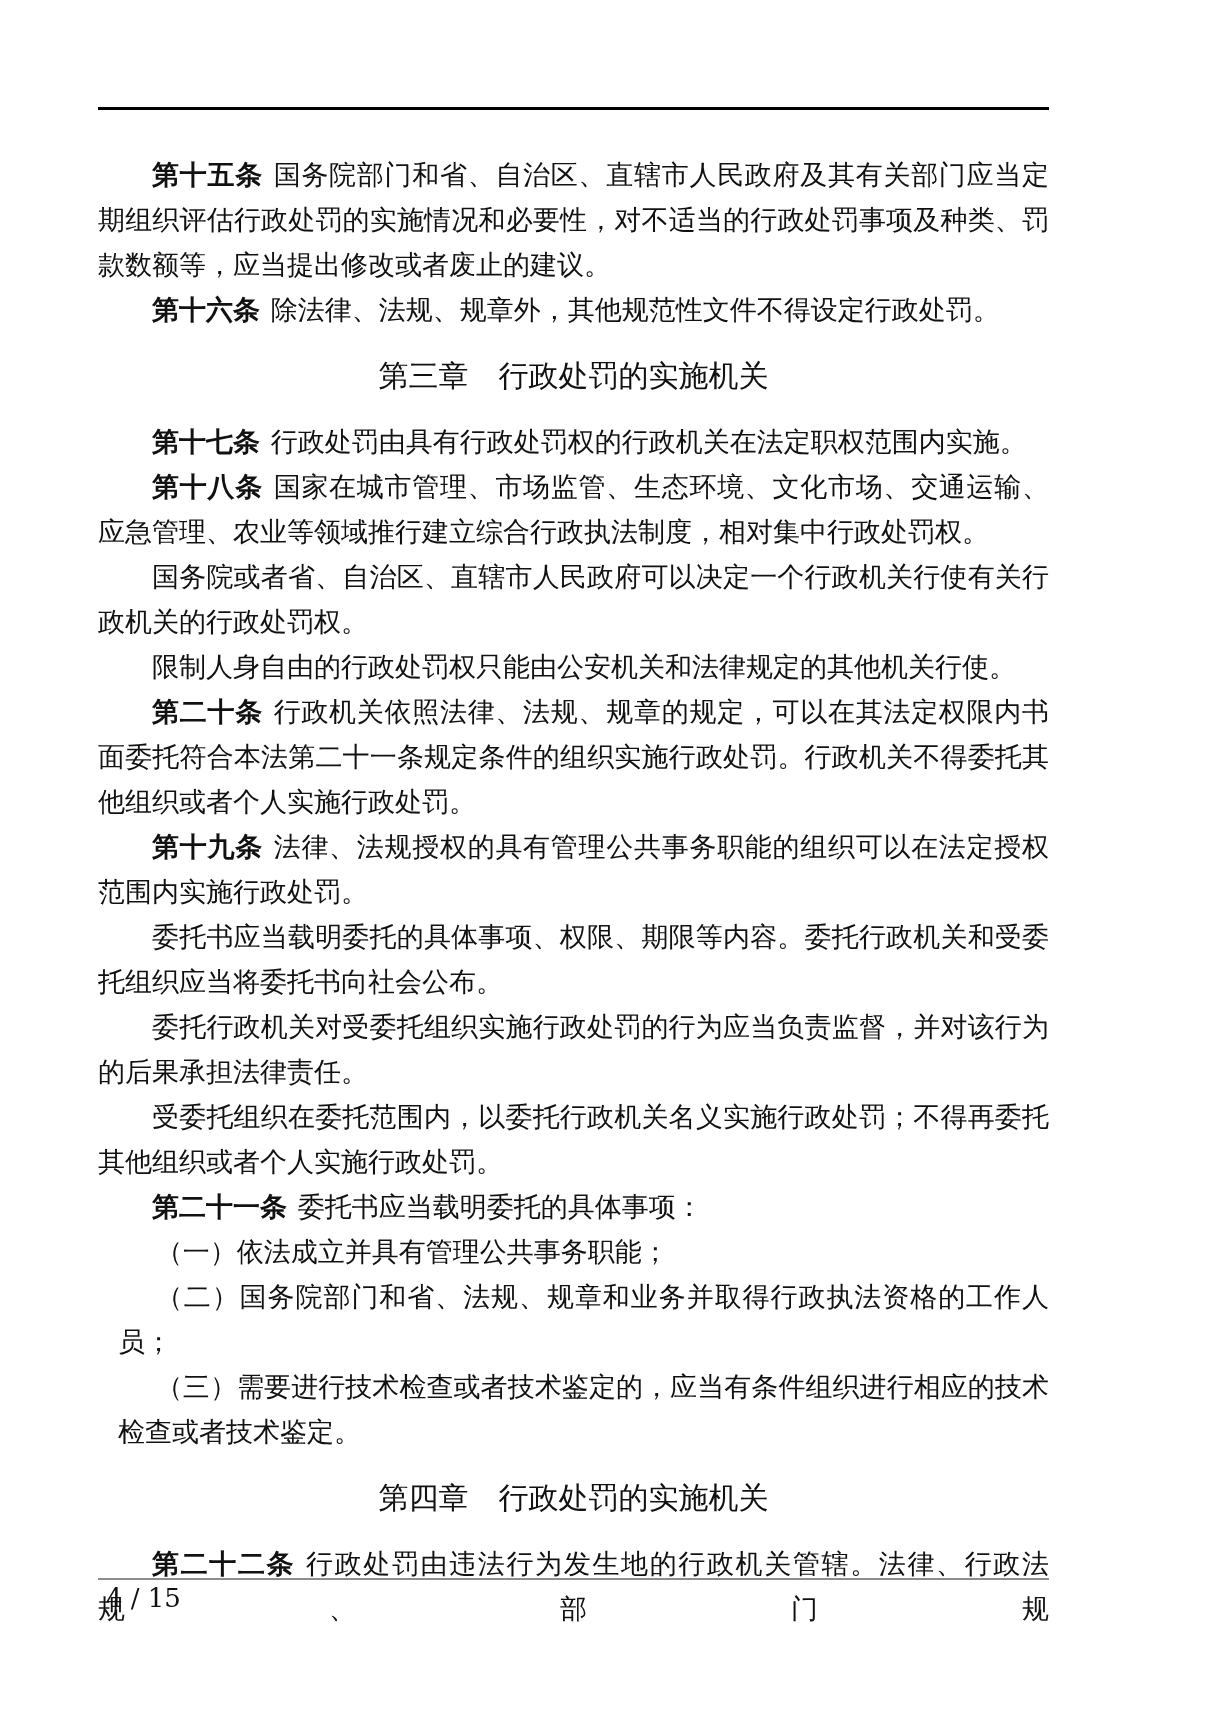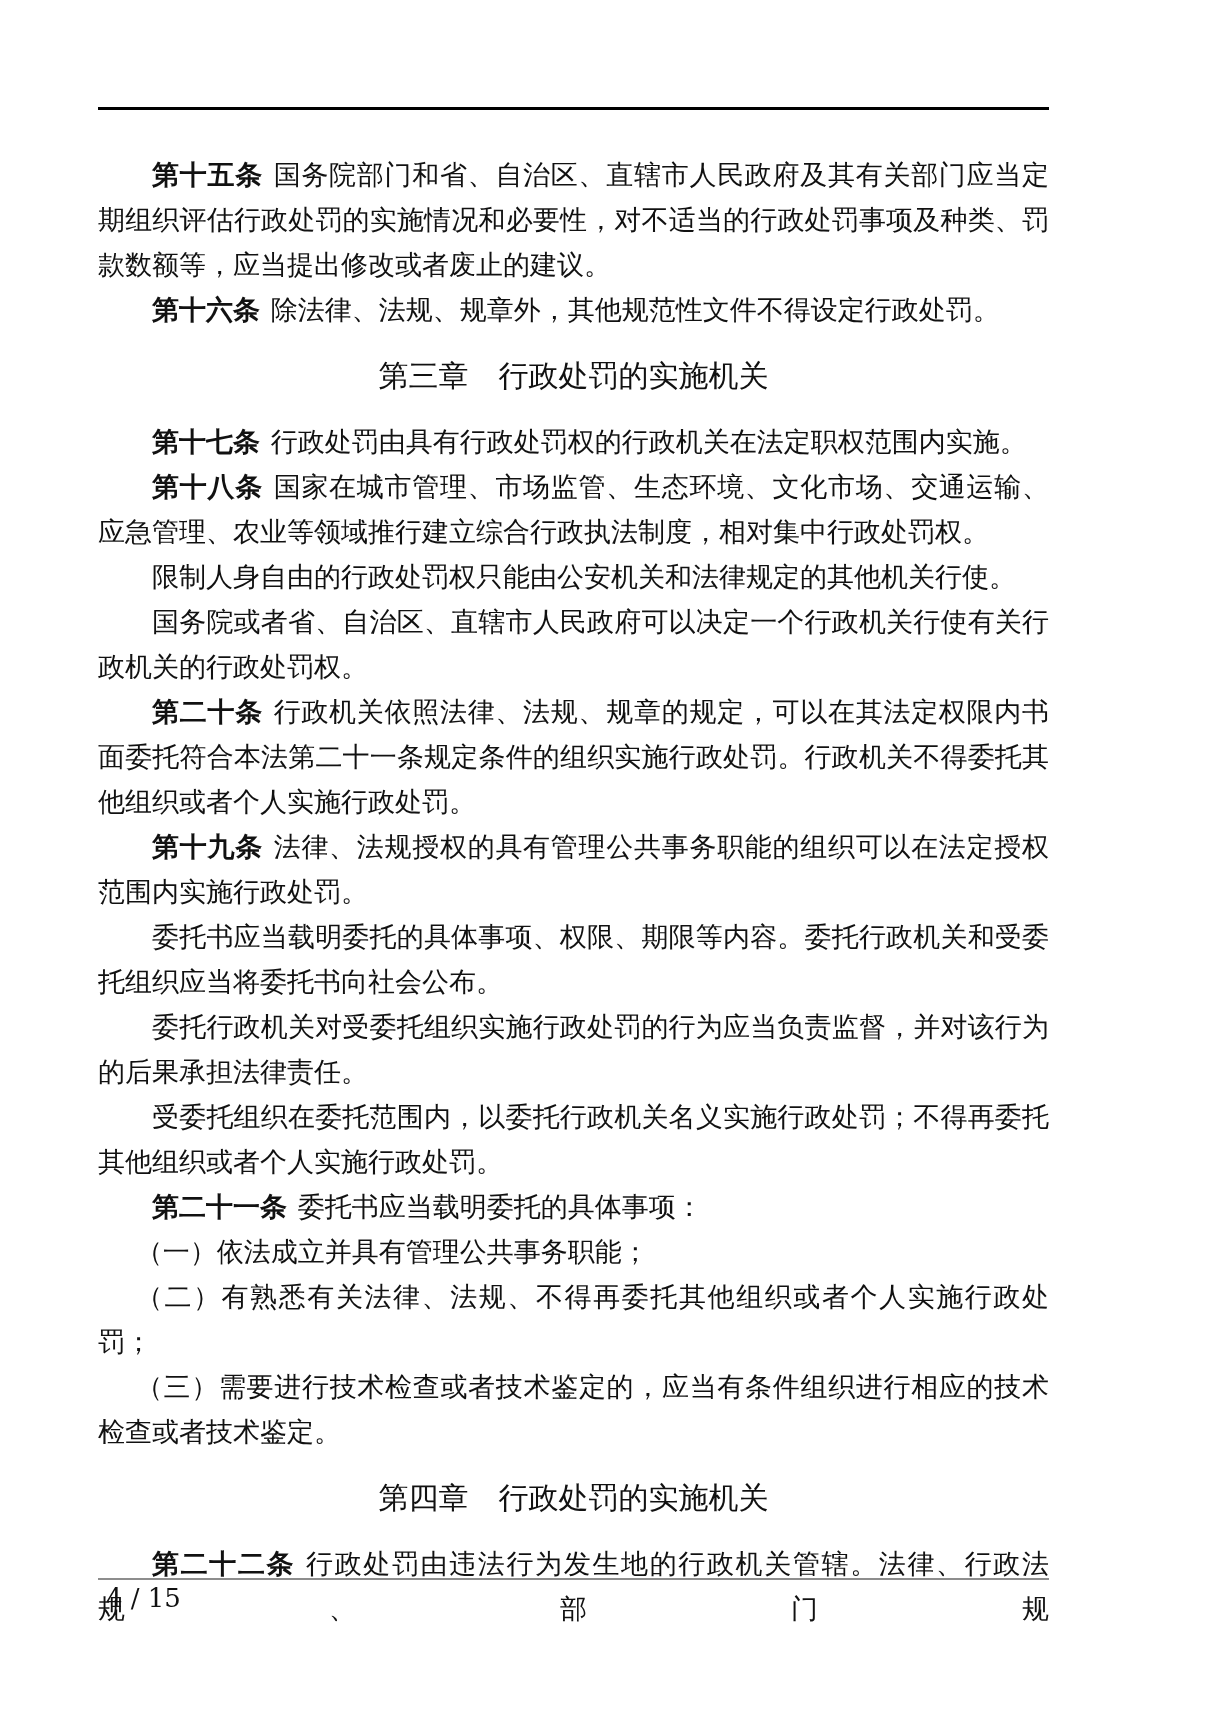--- a/index.html
+++ b/index.html
@@ -14,21 +14,21 @@
   .top-rule {
     position:absolute; left:98px; right:99px; top:107px;
     height:3px; background:#000000;
   }
   .content {
     position:absolute; left:98px; right:99px; top:152px;
     font-size:27px; line-height:45px;
     text-align:justify;
   }
   .para { margin:0; text-indent:2em; }
-  .para.list { text-indent:1.4em; }
+  .para.list { text-indent:1.4em;margin-left:20px; }
   .para.cont { text-align-last:justify; }
   .art-num {
     font-family:"DejaVu Sans","Liberation Sans",sans-serif;
     font-weight:700;
     margin-right:0.4em;
   }
   .chapter {
     font-family:"DejaVu Sans","Liberation Sans",sans-serif;
     font-weight:400;
     font-size:30px; line-height:45px;
@@ -56,39 +56,39 @@
     <p class="para"><b class="art-num">第十五条</b><span>国务院部门和省、自治区、直辖市人民政府及其有关部门应当定期组织评估行政处罚的实施情况和必要性，对不适当的行政处罚事项及种类、罚款数额等，应当提出修改或者废止的建议。</span></p>
 
     <p class="para"><b class="art-num">第十六条</b><span>除法律、法规、规章外，其他规范性文件不得设定行政处罚。</span></p>
 
     <h2 class="chapter">第三章　行政处罚的实施机关</h2>
 
     <p class="para"><b class="art-num">第十七条</b><span>行政处罚由具有行政处罚权的行政机关在法定职权范围内实施。</span></p>
 
     <p class="para"><b class="art-num">第十八条</b><span>国家在城市管理、市场监管、生态环境、文化市场、交通运输、应急管理、农业等领域推行建立综合行政执法制度，相对集中行政处罚权。</span></p>
 
+    <p class="para">国务院或者省、自治区、直辖市人民政府可以决定一个行政机关行使有关行政机关的行政处罚权。</p>
+
     <p class="para">限制人身自由的行政处罚权只能由公安机关和法律规定的其他机关行使。</p>
-
-    <p class="para">国务院或者省、自治区、直辖市人民政府可以决定一个行政机关行使有关行政机关的行政处罚权。</p>
 
     <p class="para"><b class="art-num">第二十条</b><span>行政机关依照法律、法规、规章的规定，可以在其法定权限内书面委托符合本法第二十一条规定条件的组织实施行政处罚。行政机关不得委托其他组织或者个人实施行政处罚。</span></p>
 
     <p class="para"><b class="art-num">第十九条</b><span>法律、法规授权的具有管理公共事务职能的组织可以在法定授权范围内实施行政处罚。</span></p>
 
     <p class="para">委托书应当载明委托的具体事项、权限、期限等内容。委托行政机关和受委托组织应当将委托书向社会公布。</p>
 
     <p class="para">委托行政机关对受委托组织实施行政处罚的行为应当负责监督，并对该行为的后果承担法律责任。</p>
 
     <p class="para">受委托组织在委托范围内，以委托行政机关名义实施行政处罚；不得再委托其他组织或者个人实施行政处罚。</p>
 
     <p class="para"><b class="art-num">第二十一条</b><span>委托书应当载明委托的具体事项：</span></p>
 
     <p class="para list">（一）依法成立并具有管理公共事务职能；</p>
 
-    <p class="para list">（二）有熟悉有关法律、法规、不得再委托其他组织或者个人实施行政处罚；</p>
+    <p class="para list">（二）国务院部门和省、法规、规章和业务并取得行政执法资格的工作人员；</p>
 
     <p class="para list">（三）需要进行技术检查或者技术鉴定的，应当有条件组织进行相应的技术检查或者技术鉴定。</p>
 
     <h2 class="chapter">第四章　行政处罚的实施机关</h2>
 
     <p class="para cont"><b class="art-num">第二十二条</b><span>行政处罚由违法行为发生地的行政机关管辖。法律、行政法规、部门规</span></p>
 
   </div>
 
   <div class="footer-rule"></div>

